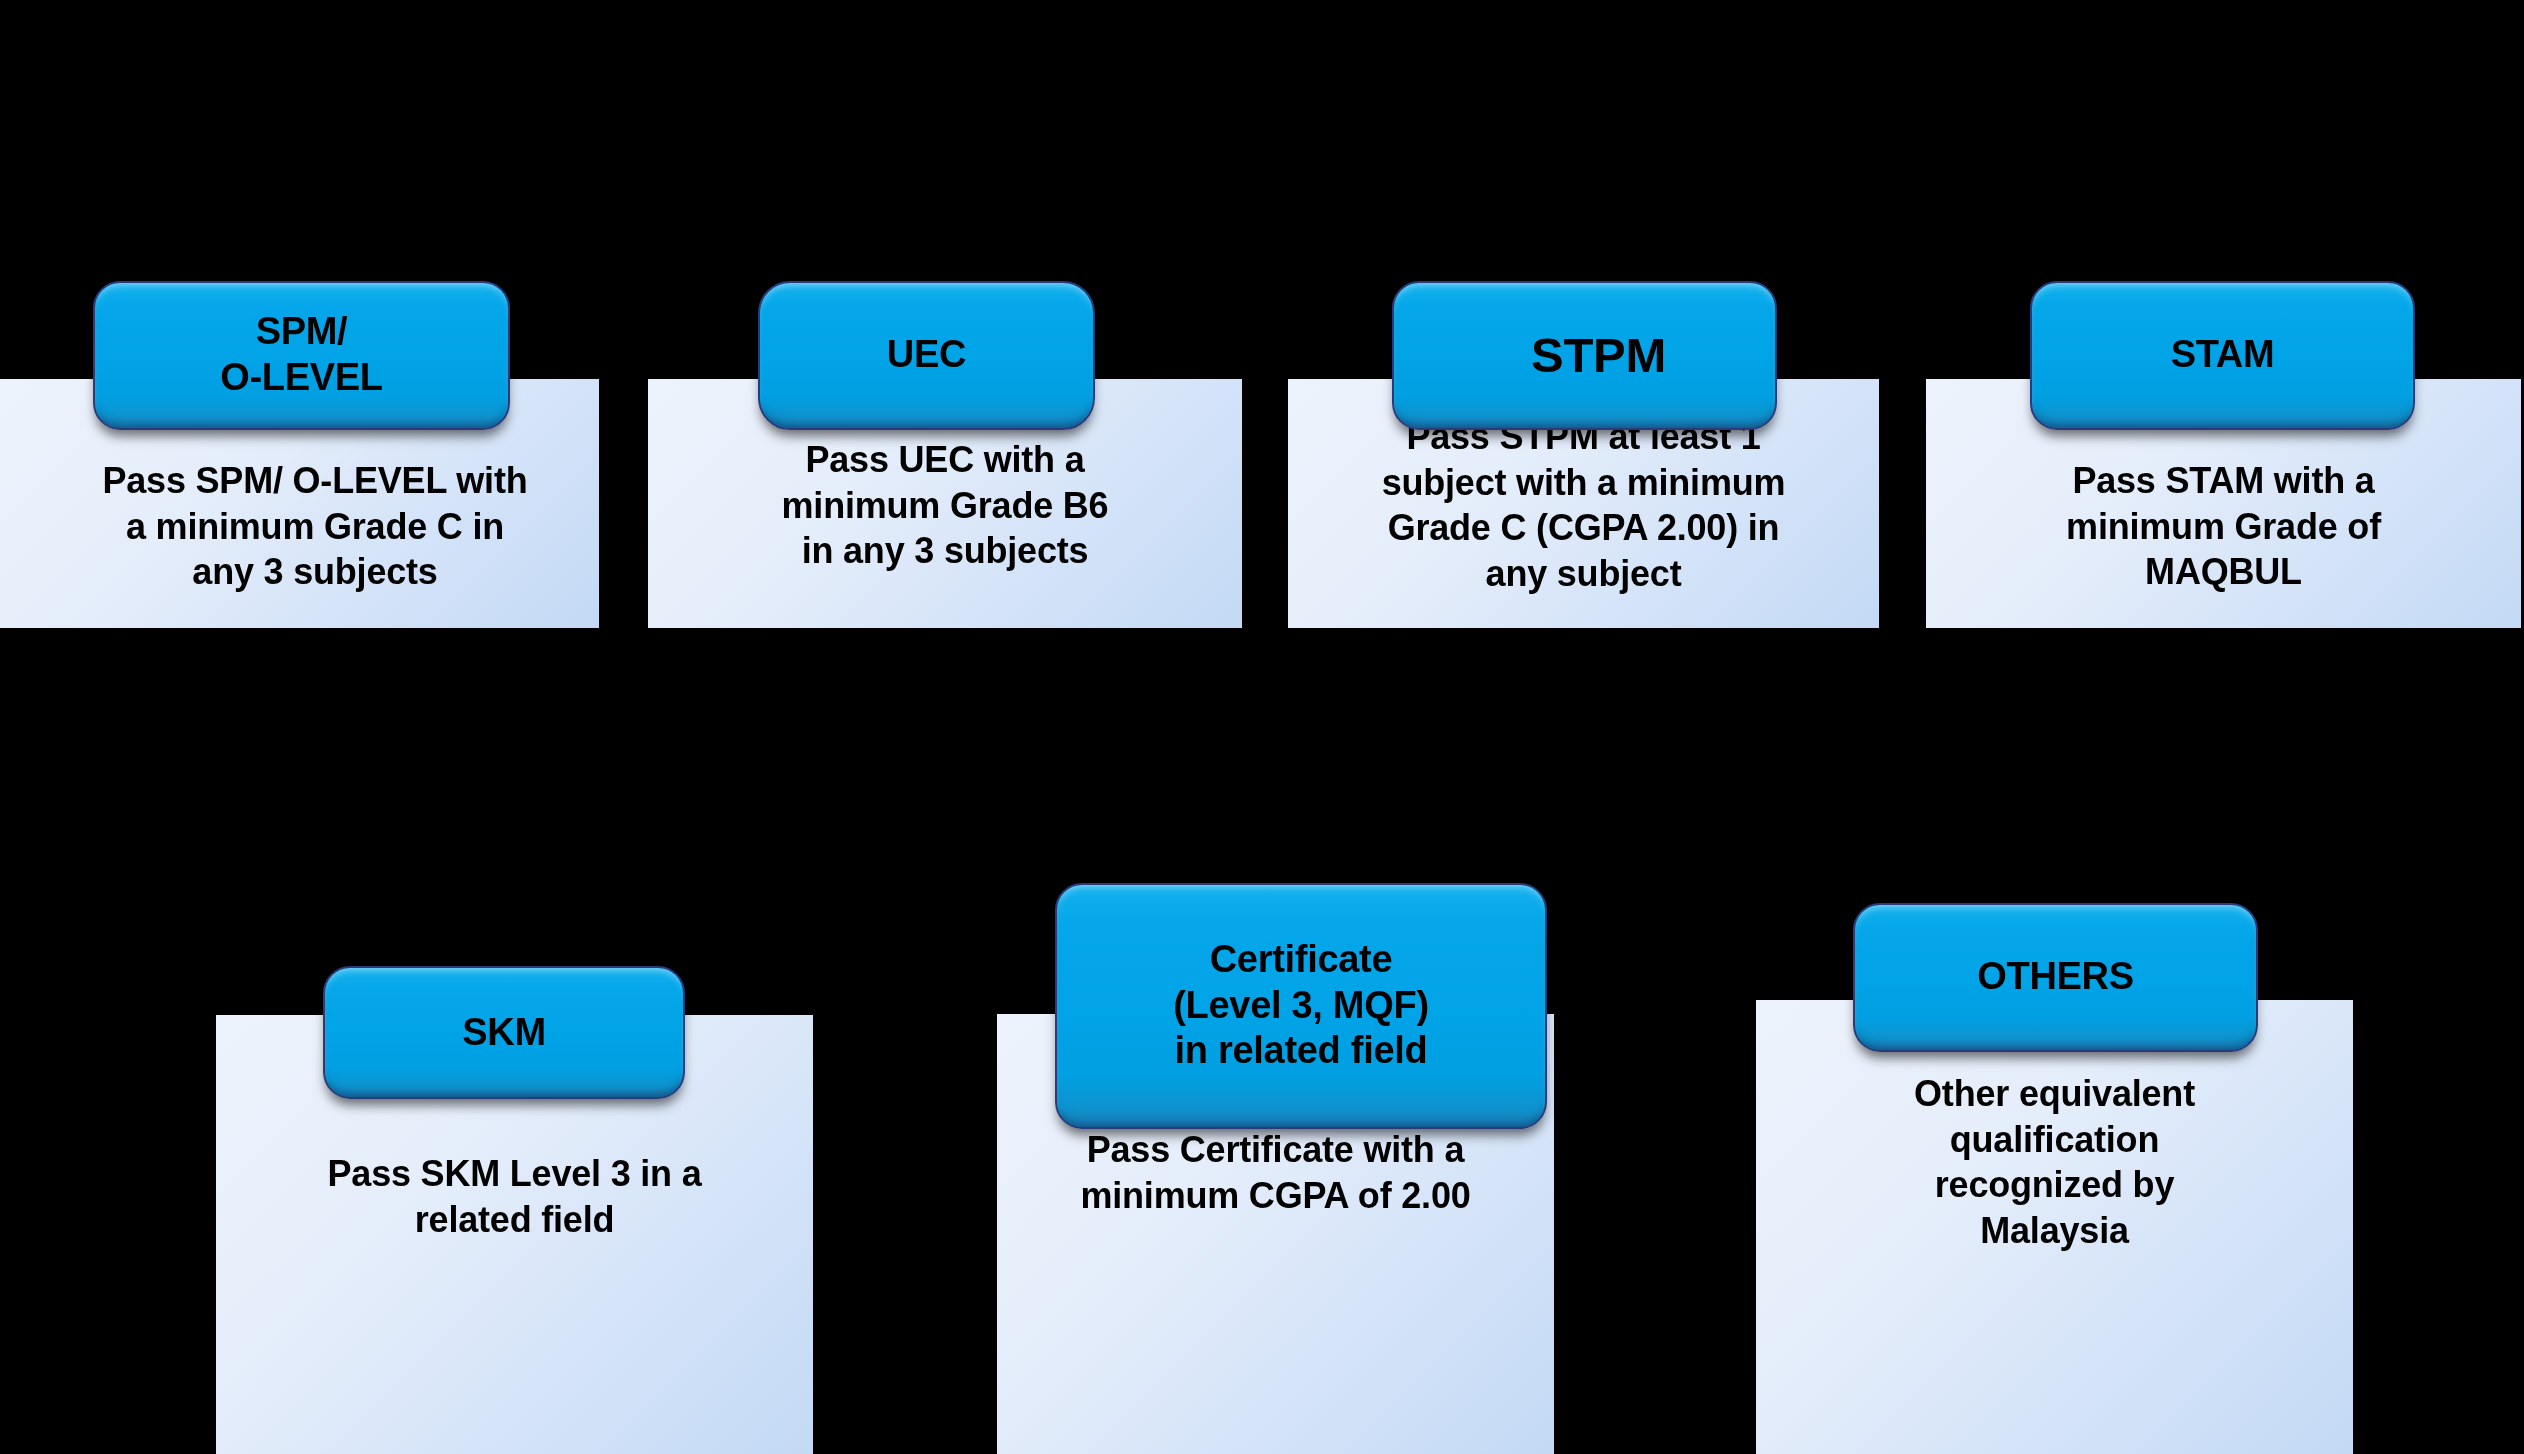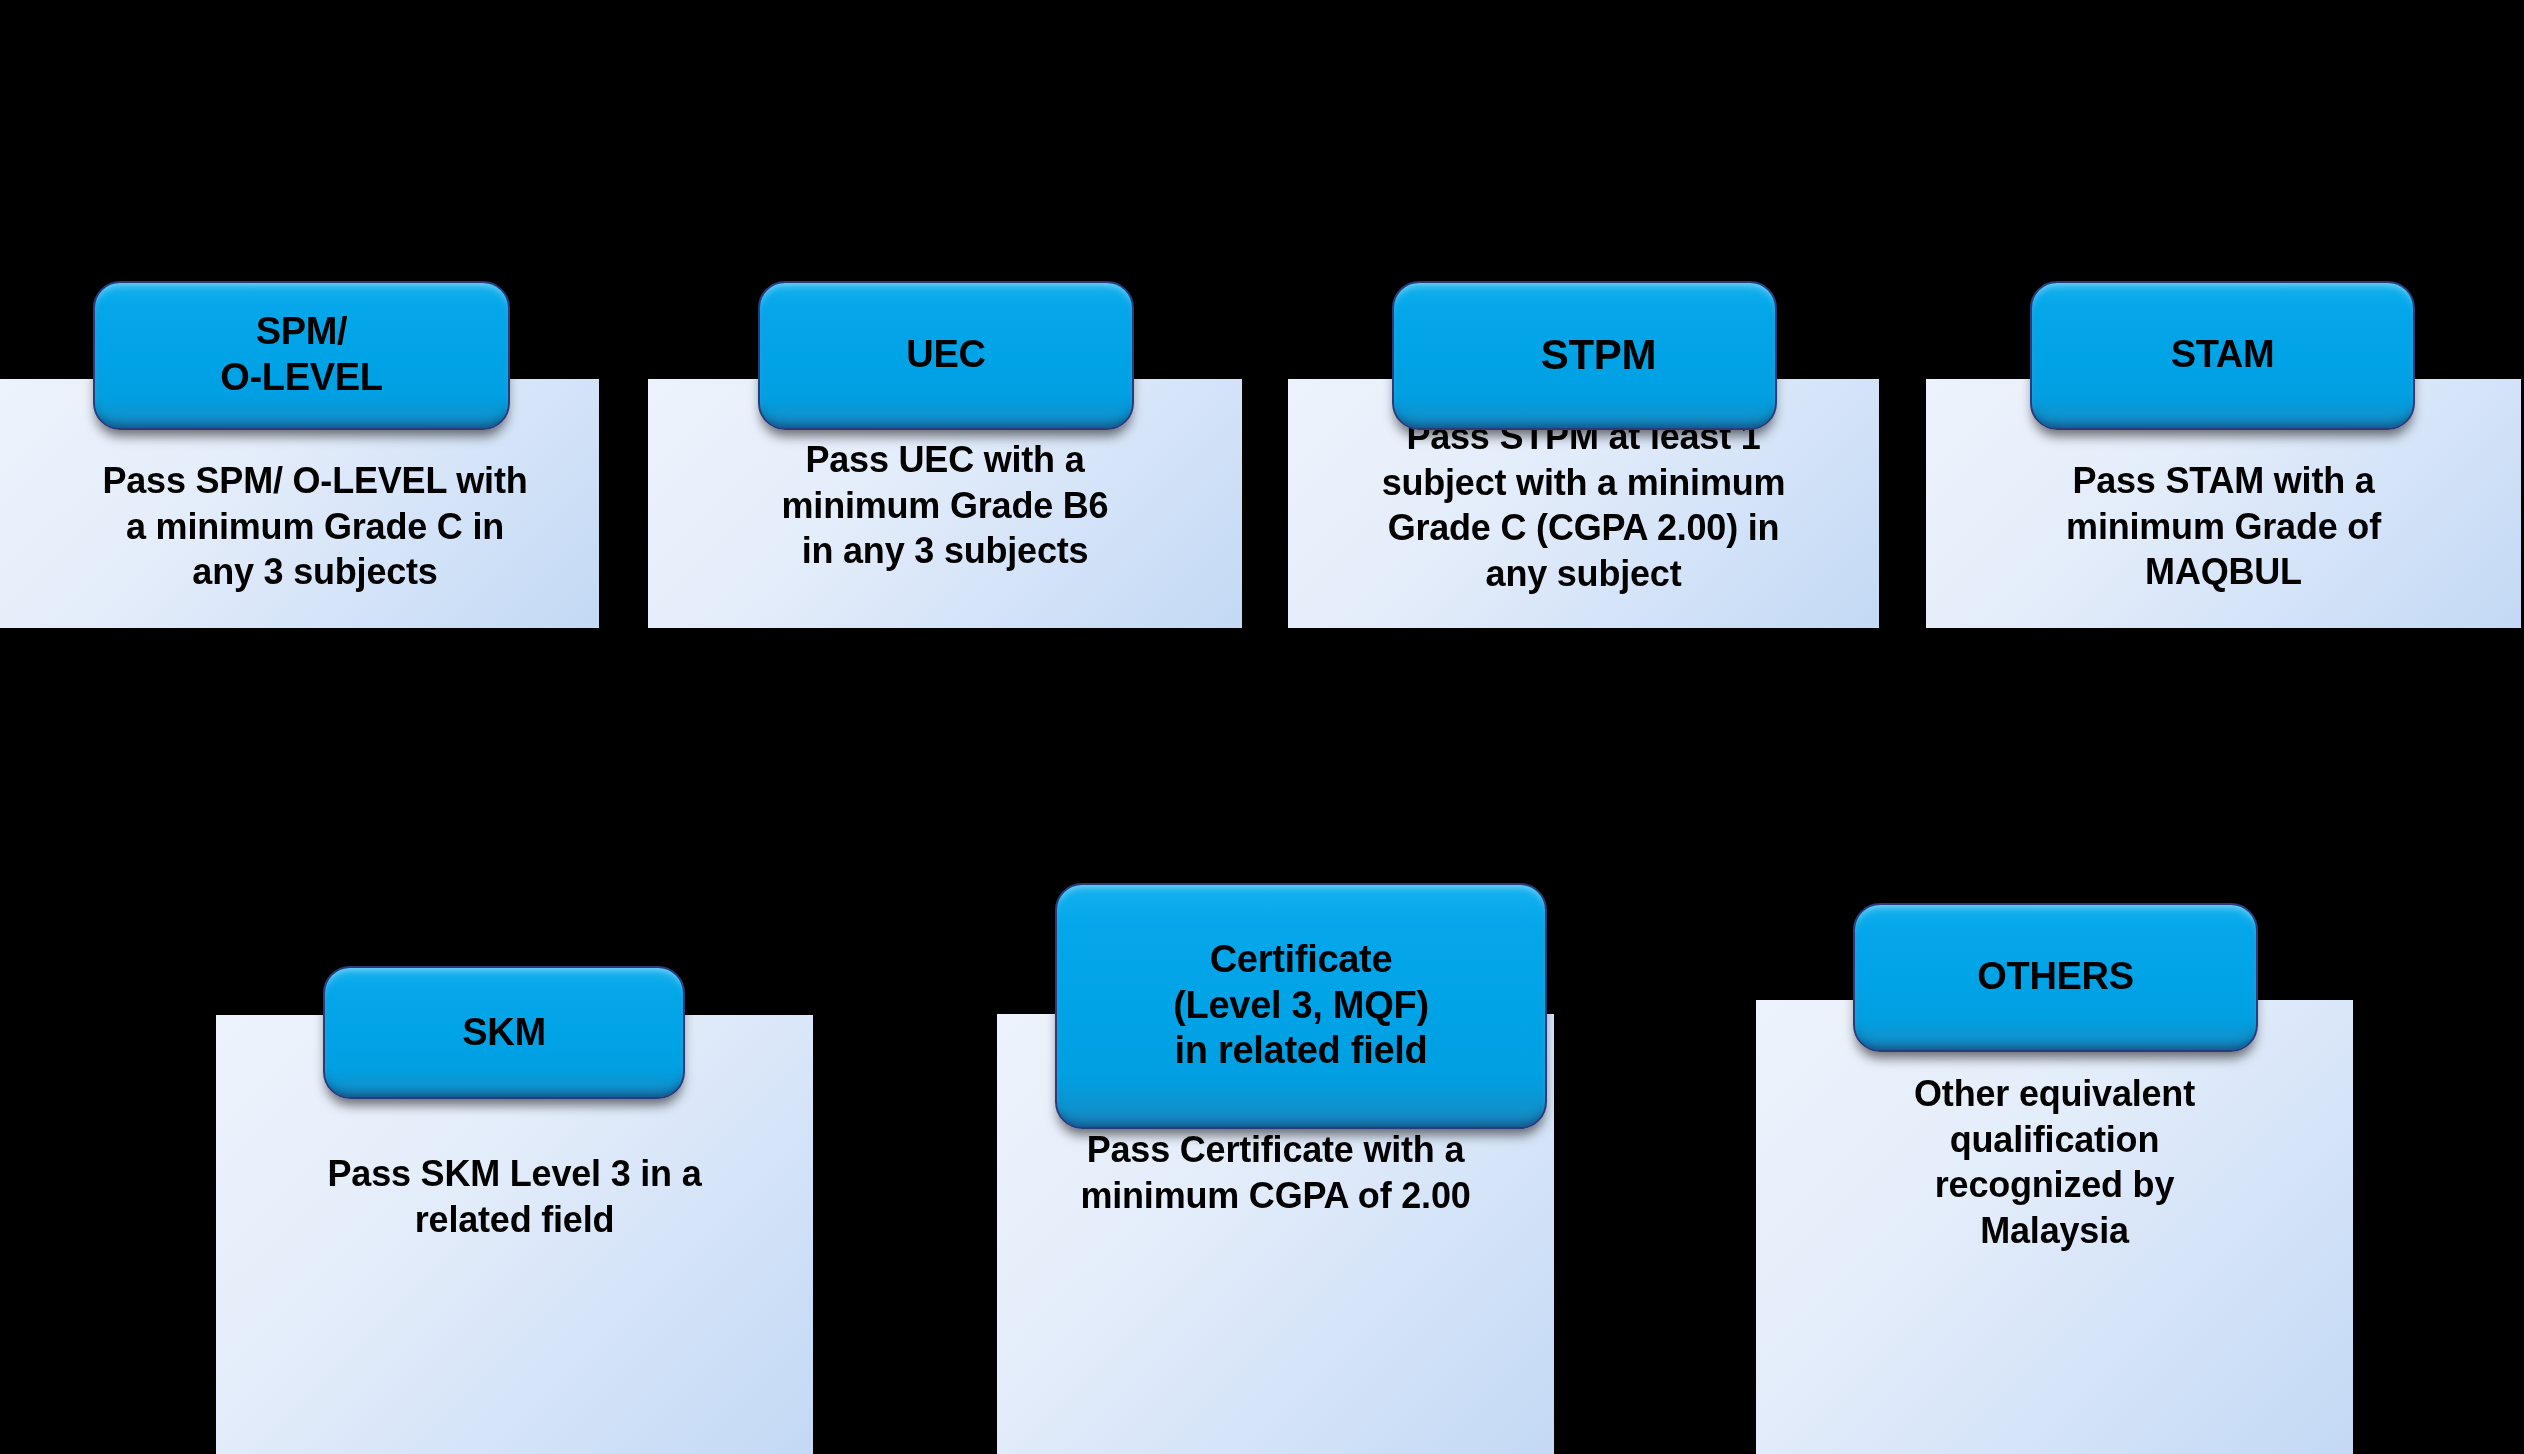--- a/index.html
+++ b/index.html
@@ -79,34 +79,34 @@
 O-LEVEL</div>
     </div>
   </div>
 
   <div class="card" style="left:648px;top:272px;width:596px;height:356px;">
     <div class="card-body" style="left:0px;top:107px;width:594px;height:249px;">
       <div class="card-text" style="font-size:36px;margin-top:58px;">Pass UEC with a
 minimum Grade B6
 in any 3 subjects</div>
     </div>
-    <div class="pill" style="left:110px;top:8.7px;width:376px;height:149px;">
+    <div class="pill" style="left:110px;top:8.7px;width:337px;height:149px;border-radius:32px;">
       <div class="pill-text" style="font-size:38px;">UEC</div>
     </div>
   </div>
 
   <div class="card" style="left:1288px;top:272px;width:593px;height:356px;">
     <div class="card-body" style="left:0px;top:107px;width:591px;height:249px;">
       <div class="card-text" style="font-size:36px;margin-top:35px;">Pass STPM at least 1
 subject with a minimum
 Grade C (CGPA 2.00) in
 any subject</div>
     </div>
     <div class="pill" style="left:104px;top:8.7px;width:385px;height:149px;">
-      <div class="pill-text" style="font-size:42px;margin-left:28px;">STPM</div>
+      <div class="pill-text" style="font-size:49px;margin-left:28px;">STPM</div>
     </div>
   </div>
 
   <div class="card" style="left:1926px;top:272px;width:596px;height:356px;">
     <div class="card-body" style="left:0px;top:107px;width:595px;height:249px;">
       <div class="card-text" style="font-size:36px;margin-top:79px;">Pass STAM with a
 minimum Grade of
 MAQBUL</div>
     </div>
     <div class="pill" style="left:104px;top:8.7px;width:385px;height:149px;">

